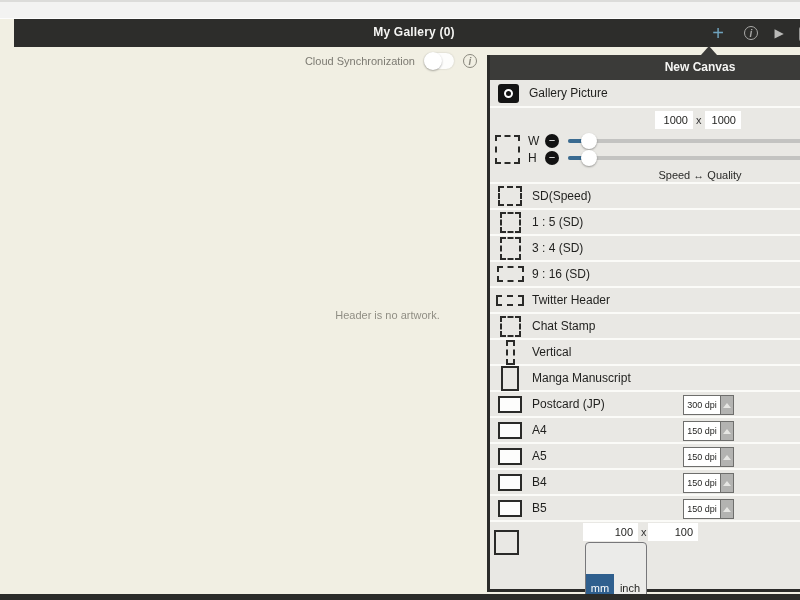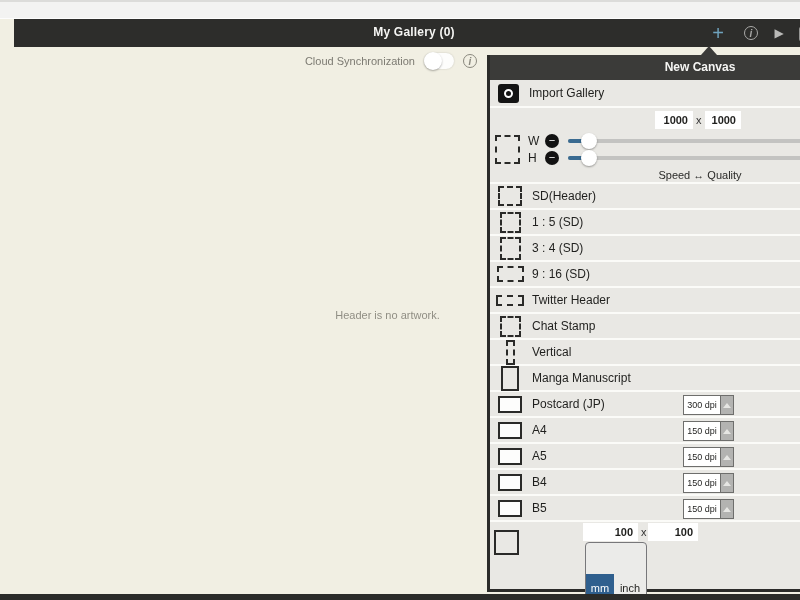--- a/index.html
+++ b/index.html
@@ -57,21 +57,21 @@
   .import-row { height:28px; display:flex; align-items:center; padding-left:8px;
     gap:10px; cursor:pointer; }
   .cam-icon { width:21px; height:19px; background:#141414; border-radius:3px;
     display:flex; align-items:center; justify-content:center; }
   .cam-lens { width:9px; height:9px; border:2px solid #fff; border-radius:50%; }
   .row-label { font-size:12px; color:#1f1f1d; }
 
   .size-row { position:relative; height:24px; }
   .dim-input { position:absolute; top:3px; height:18px; background:#ffffff; border:none;
     font-size:11px; text-align:right; padding-right:5px; color:#1f1f1d;
-    font-family:"Liberation Sans", sans-serif; outline:none;font-weight:bold; }
+    font-family:"Liberation Sans", sans-serif; outline:none; }
   .dim-w { left:165px; width:38px; }
   .dim-x { position:absolute; left:206px; top:6px; font-size:11px; color:#333; }
   .dim-h { left:215px; width:36px; }
 
   .slider-block { position:relative; height:36px; }
   .wh-icon { position:absolute; left:5px; top:3px; width:25px; height:29px;
     border:2px dashed #2a2a28; }
   .sl-row { position:absolute; left:38px; right:6px; height:16px;
     display:flex; align-items:center; gap:5px; }
   .sl-w { top:1px; } .sl-h { top:18px; }
@@ -169,21 +169,21 @@
 
   <div class="pop-arrow"></div>
 
   <div class="panel">
     <div class="panel-header">New Canvas</div>
 
     <div class="import-row sep-b">
       <span class="cam-icon">
           <span class="cam-lens"></span>
         </span>
-      <span class="row-label">Import Gallery</span>
+      <span class="row-label">Gallery Picture</span>
     </div>
 
     <div class="size-row">
       <input class="dim-input dim-w" value="1000" style="">
       <span class="dim-x">x</span>
       <input class="dim-input dim-h" value="1000" style="">
     </div>
 
     <div class="slider-block">
       <div class="wh-icon"></div>
@@ -204,21 +204,21 @@
         </div>
       </div>
     </div>
 
     <div class="quality-row sep-b">Speed ↔ Quality</div>
 
     <div class="preset-row sep-b">
       <span class="shape-cell">
           <span class="shp shp-sq-wide"></span>
         </span>
-      <span class="row-label">SD(Header)</span>
+      <span class="row-label">SD(Speed)</span>
     </div>
     <div class="preset-row sep-b">
       <span class="shape-cell">
           <span class="shp shp-sq"></span>
         </span>
       <span class="row-label">1 : 5 (SD)</span>
     </div>
     <div class="preset-row sep-b">
       <span class="shape-cell">
           <span class="shp shp-34"></span>

